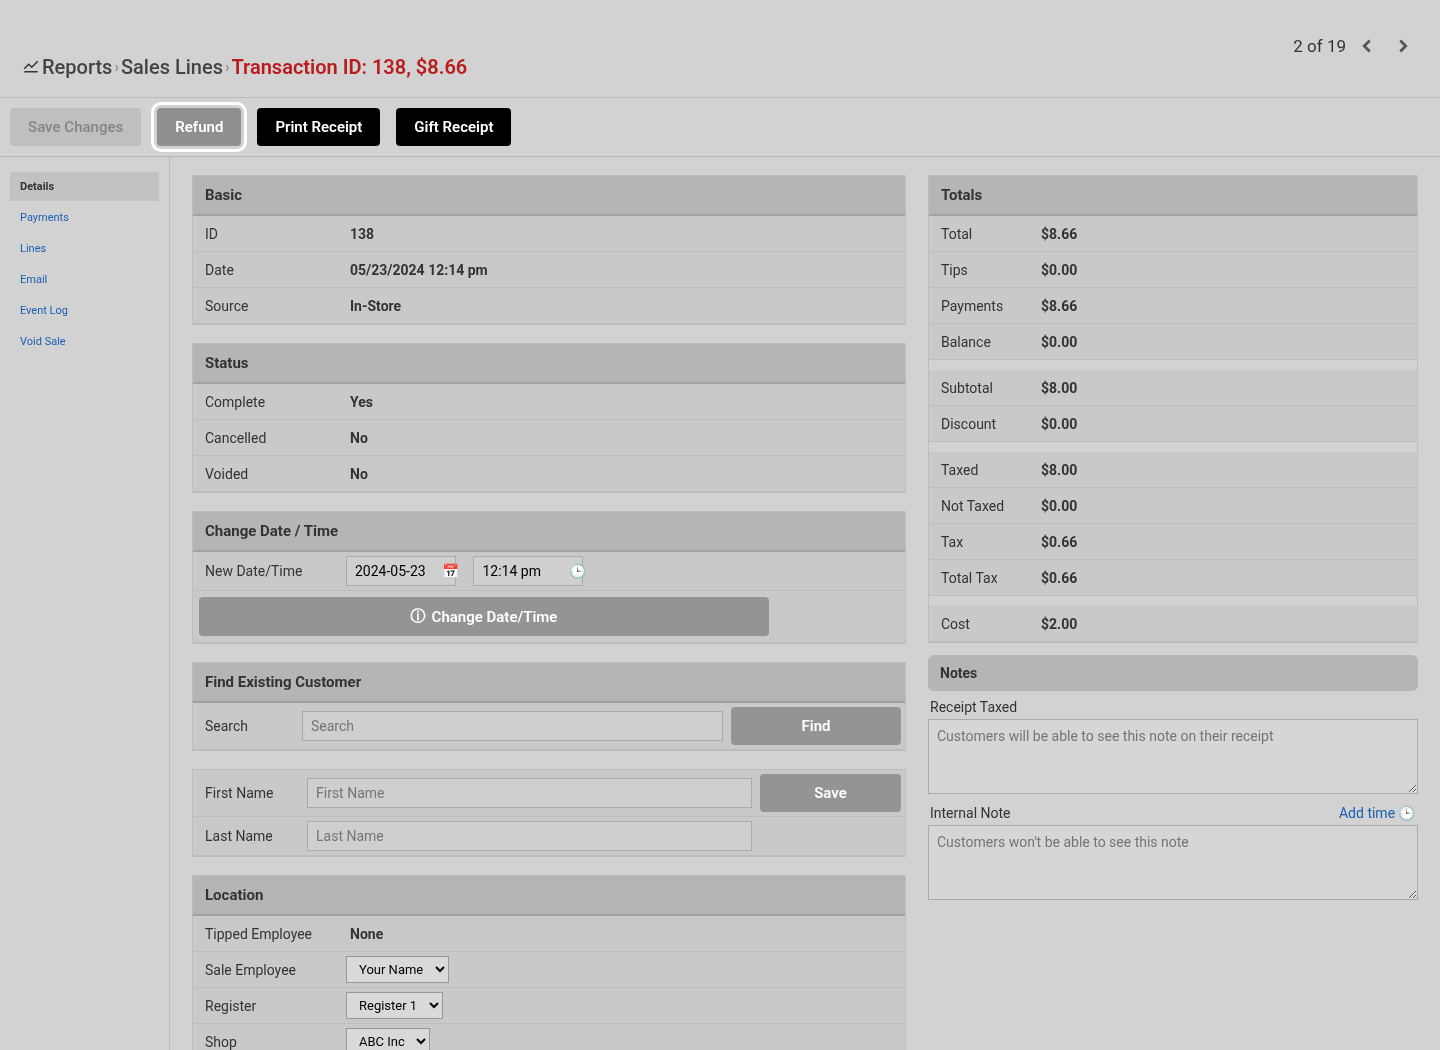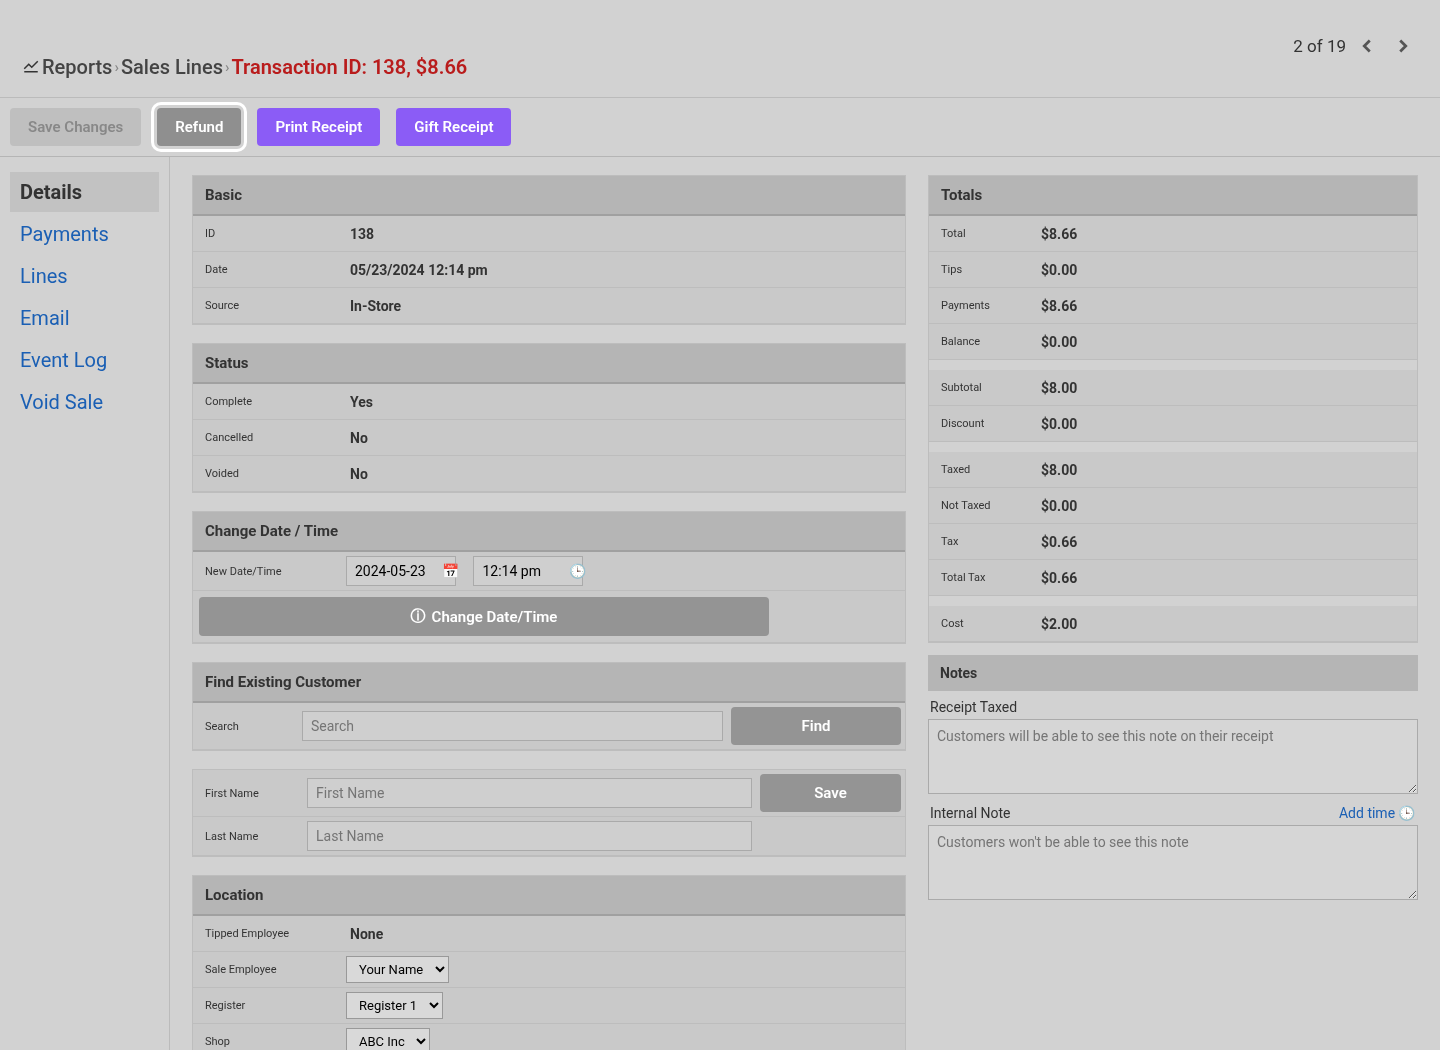--- a/index.html
+++ b/index.html
@@ -10,50 +10,50 @@
   .breadcrumb { display: flex; align-items: center; gap: 2px; font-size: 20px; font-weight: 500; margin-top: 43px; }
   .breadcrumb a { color: #444; text-decoration: none; }
   .breadcrumb .chev { color: #888; font-size:15px;}
   .breadcrumb .active { color:#b91c1c; font-weight:600;}
   .pageinfo { display:flex; align-items:center; gap:6px; color:#333; font-size:17px;}
   .nav-arrow { width:30px;height:30px; display:flex;align-items:center;justify-content:center; font-size:24px; color:#555; cursor:pointer;}
   .chart-icon svg { stroke:#333; }
 
   
   .toolbar { display:flex; gap:16px; padding:10px; background:#d2d2d2; border-bottom:1px solid #b5b5b5;}
-  .btn { padding:10px 18px; border:none; border-radius:4px; background:#8b5cf6; color:#fff; font-size:15px; font-weight:600; cursor:pointer;}
+  .btn { padding:10px 18px; border:none; border-radius:4px; background:#000000; color:#fff; font-size:15px; font-weight:600; cursor:pointer;}
   .btn.light { background:#bfbfbf; color:#888;}
   .btn.refund { outline:3px solid #fff; outline-offset:3px; background:#8f8f8f; }
 
   
   .page { display:flex; }
   .sidebar { width:170px; padding:15px 10px; background:#d2d2d2; border-right:1px solid #bbb;}
-  .sidebar .item { display:block; padding:8px 10px; margin-bottom:2px; color:#1a5fb4; font-size:20px;}
+  .sidebar .item { display:block; padding:8px 10px; margin-bottom:2px; color:#1a5fb4; font-size:11px;}
   .sidebar .item.active { background:#c2c2c2; color:#333; font-weight:700;}
   .content { flex:1; padding:18px 22px; display:flex; gap:22px;}
   .left-col { flex:1; max-width:730px;}
   .right-col { width:490px;}
 
   .panel-header { background:#b5b5b5; padding:10px 12px; font-weight:700; font-size:15px; color:#333; border-bottom:2px solid #a0a0a0;}
   .row { display:flex; border-bottom:1px solid #bdbdbd; background:#c9c9c9; min-height:36px; align-items:center;}
-  .row .label { width:145px; padding:8px 12px; color:#333; font-size:11px;}
+  .row .label { width:145px; padding:8px 12px; color:#333; font-size:14px;}
   .row .value { padding:8px 12px; font-weight:700; flex:1;}
   .row input[type=text] { background:#cfcfcf; border:1px solid #aaa; padding:6px 8px; font-size:14px;}
   .row select { background:#d9d9d9; border:1px solid #999; padding:4px 8px; font-size:13px;}
   .wide-btn { flex:1; background:#949494; color:#fff; border:none; padding:10px; text-align:center; font-size:15px; font-weight:600; border-radius:4px; cursor:pointer; display:flex; align-items:center; justify-content:center; gap:6px;}
   .row .dateinput { width:110px; margin-right:6px; background:#cfcfcf; border:1px solid #aaa; padding:6px 8px;}
   .row .field-wrap { display:flex; align-items:center; gap:4px; padding:4px 8px;}
   .input-icon { color:#888; font-size:14px; margin-left:-24px; margin-right:10px;}
   .section { border:1px solid #bdbdbd;}
 
   .right-col .row .label { width:100px;}
   .right-col .row .value { text-align:left; font-weight:700;}
   .right-col .divider { height:10px; background:#d2d2d2; }
 
-  .notes-head { background:#b5b5b5; padding:10px 12px; font-weight:700;}
+  .notes-head { background:#b5b5b5; padding:10px 12px; font-weight:700;border-radius:6px;}
   .note-label { padding:8px 2px 4px 2px; font-size:14px; color:#333;}
   textarea.note { width:100%; height:75px; background:#d6d6d6; border:1px solid #aaa; padding:8px; font-size:14px; color:#666; resize:both;}
   .addtime { float:right; color:#1a5fb4; font-size:14px;}
 
   .mb { margin-bottom:18px;}
 </style>
 </head>
 <body>
 
 <div class="topbar">

